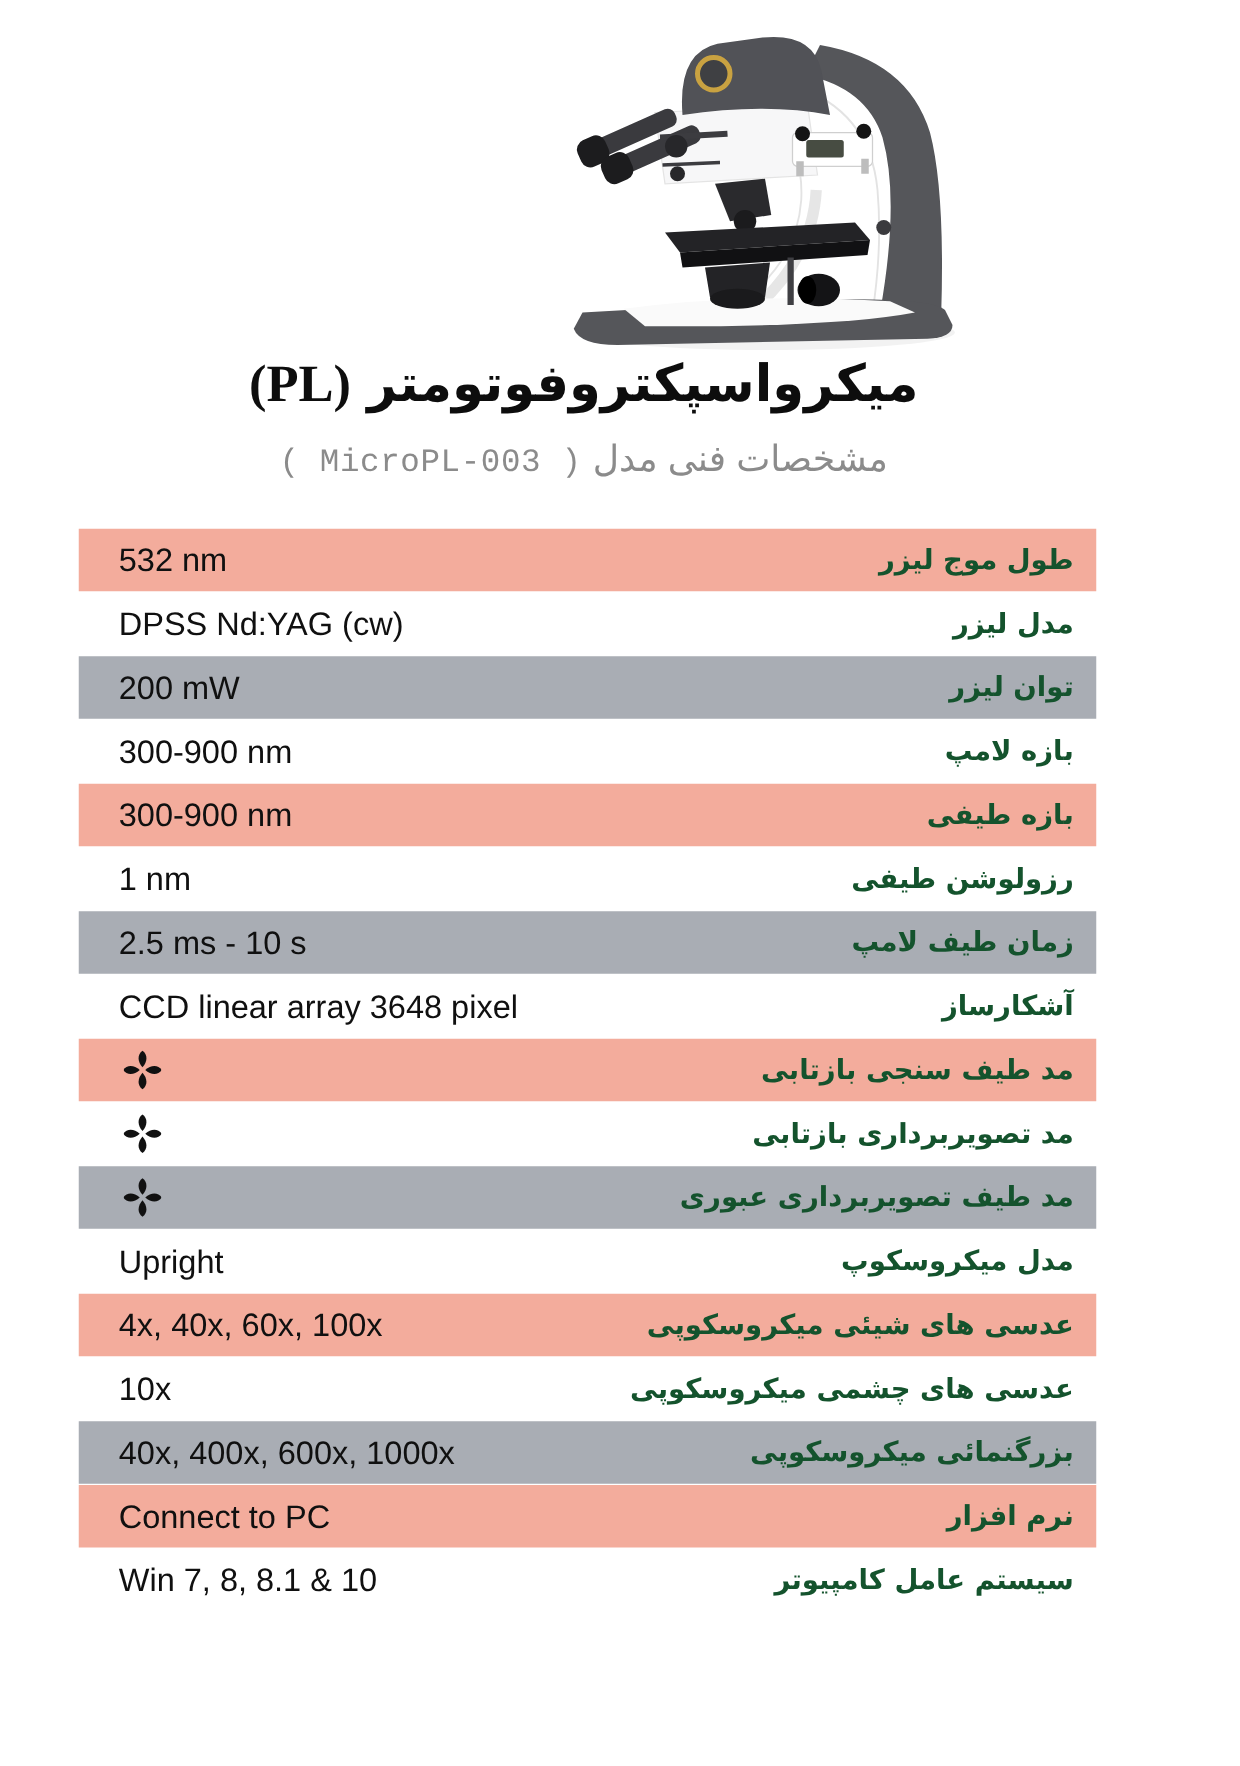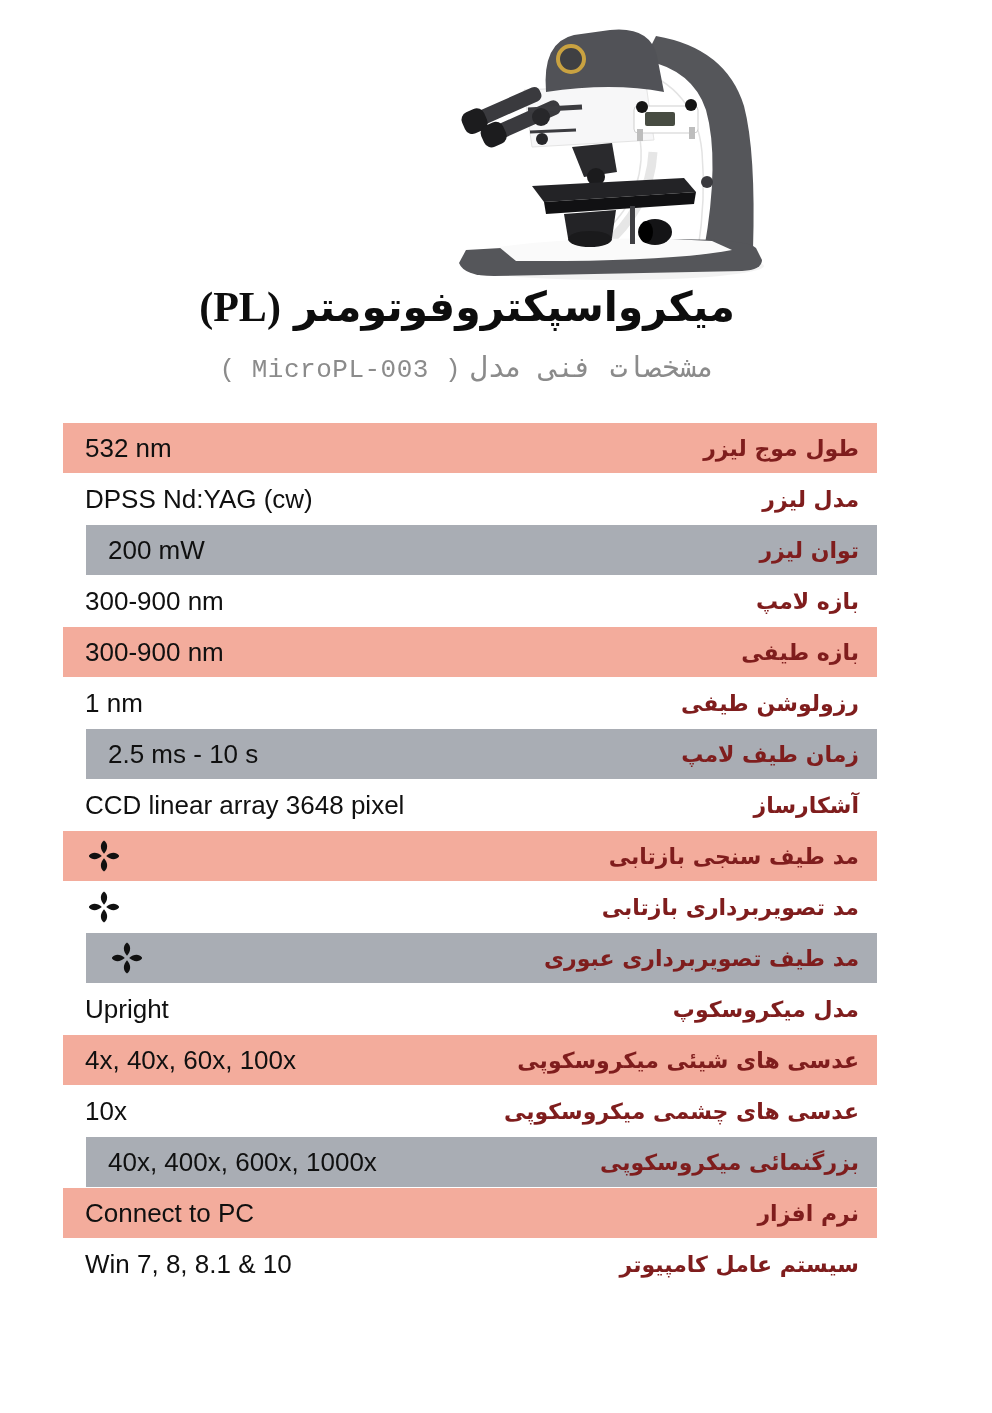--- a/index.html
+++ b/index.html
@@ -37,52 +37,52 @@
   }
   .title-en{
     font-family:"Liberation Serif",serif;
     font-weight:700;font-size:42px;line-height:1.1;
   }
   .subtitle-line{
     display:flex;direction:rtl;align-items:baseline;gap:9px;
     color:var(--subtitle);
   }
   .subtitle-fa{
-    font-family:Liberation Mono, monospace;
+    font-family:Liberation Sans, sans-serif;
     font-weight:400;font-size:29px;
   }
   .subtitle-en{
     font-family:Liberation Mono, monospace;
     font-weight:400;font-size:26px;letter-spacing:.5px;margin-top:20px;
   }
   
   .spec-table{
     position:absolute;left:63px;top:423px;width:814px;
   }
   .row{
     height:50px;margin-bottom:1px;
     display:flex;align-items:center;justify-content:space-between;
   }
   .bg-salmon{background:var(--salmon);}
-  .bg-gray{background:var(--gray);margin-left:23px;}
+  .bg-gray{background:var(--gray);}
   .bg-white{background:transparent;}
   .row .value{
     order:1;
-    padding-left:22px;
+    padding-left:32px;
     font-family:"Liberation Sans",sans-serif;
     font-size:26px;font-weight:400;color:#101010;
     white-space:nowrap;
     display:flex;align-items:center;
   }
   .row .label{
     order:2;
     direction:rtl;
     padding-right:18px;
     font-family:"DejaVu Sans",sans-serif;
-    font-size:22px;font-weight:700;color:#7f1d1d;
+    font-size:22px;font-weight:700;color:#14532d;
     white-space:nowrap;
   }
   .symbol-icon{width:30px;height:34px;margin-left:4px;}
 </style>
 </head>
 <body>
 
 <div class="page">
 
   <div class="hero">

